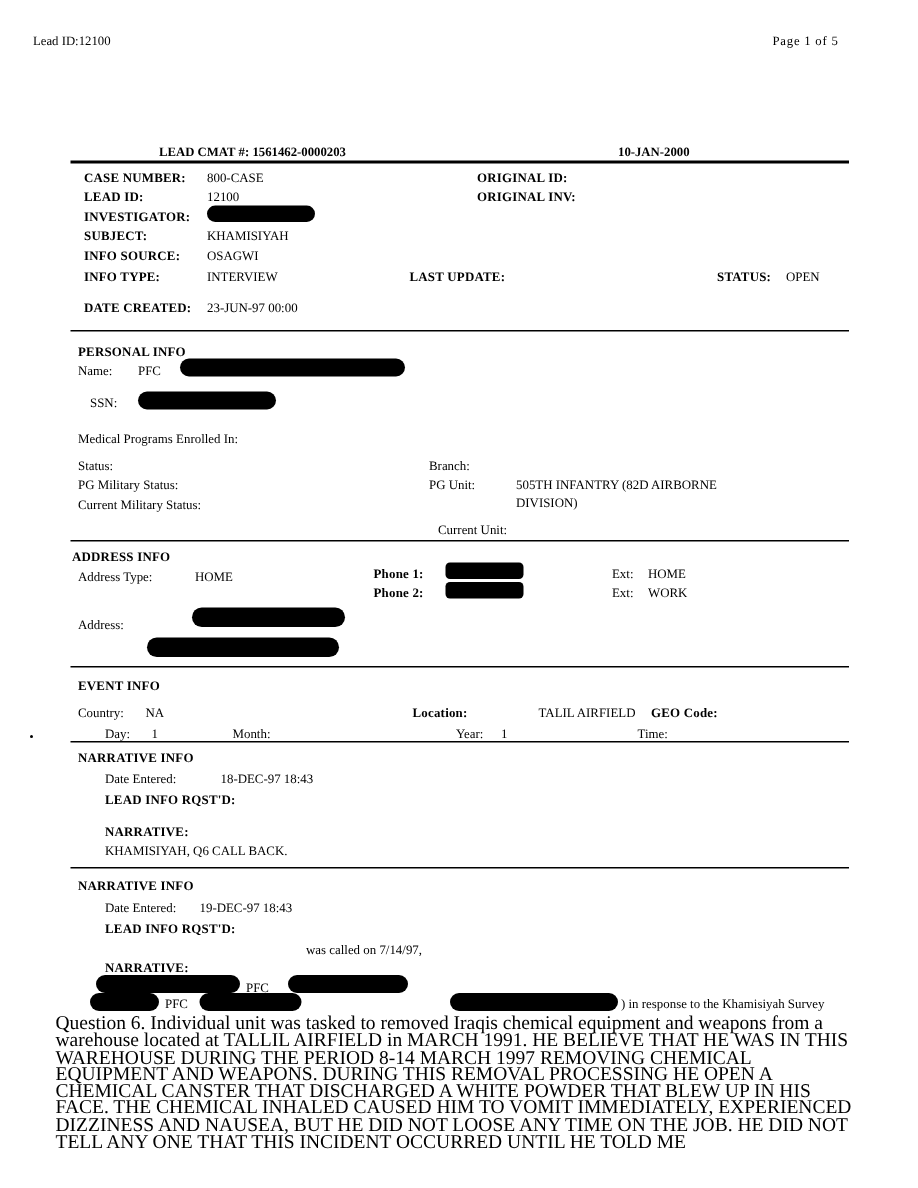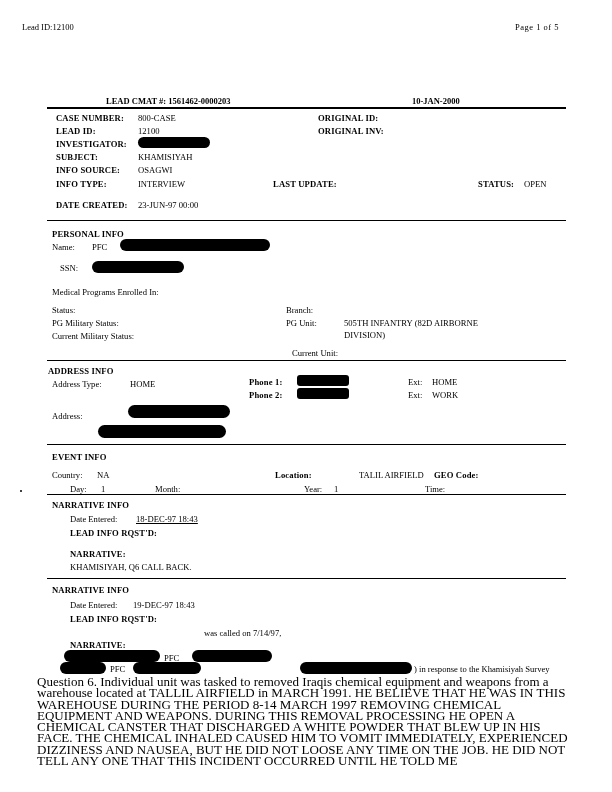--- a/index.html
+++ b/index.html
@@ -233,21 +233,21 @@
     <span class="val" style="left:425px; top:484px;">Time:</span>
   </div>
 
   <div class="dot" style="left:20px; top:490px;"></div>
 
   <div class="hr" style="left:47px; top:494px; width:519px;"></div>
 
   <div class="sect" style="left:0; top:0; width:612px; height:792px;">
     <span class="lbl" style="left:52px; top:500px;">NARRATIVE INFO</span>
     <span class="val" style="left:70px; top:514px;">Date Entered:</span>
-    <span class="val" style="left:136px; top:514px;text-decoration:underline;">18-DEC-97 18:43</span>
+    <span class="val" style="left:147px; top:514px;">18-DEC-97 18:43</span>
     <span class="lbl" style="left:70px; top:528px;">LEAD INFO RQST'D:</span>
     <span class="lbl" style="left:70px; top:549px;">NARRATIVE:</span>
     <span class="val" style="left:70px; top:562px;">KHAMISIYAH, Q6 CALL BACK.</span>
   </div>
 
   <div class="hr" style="left:47px; top:578px; width:519px;"></div>
 
   <div class="sect" style="left:0; top:0; width:612px; height:792px;">
     <span class="lbl" style="left:52px; top:585px;">NARRATIVE INFO</span>
     <span class="val" style="left:70px; top:600px;">Date Entered:</span>

